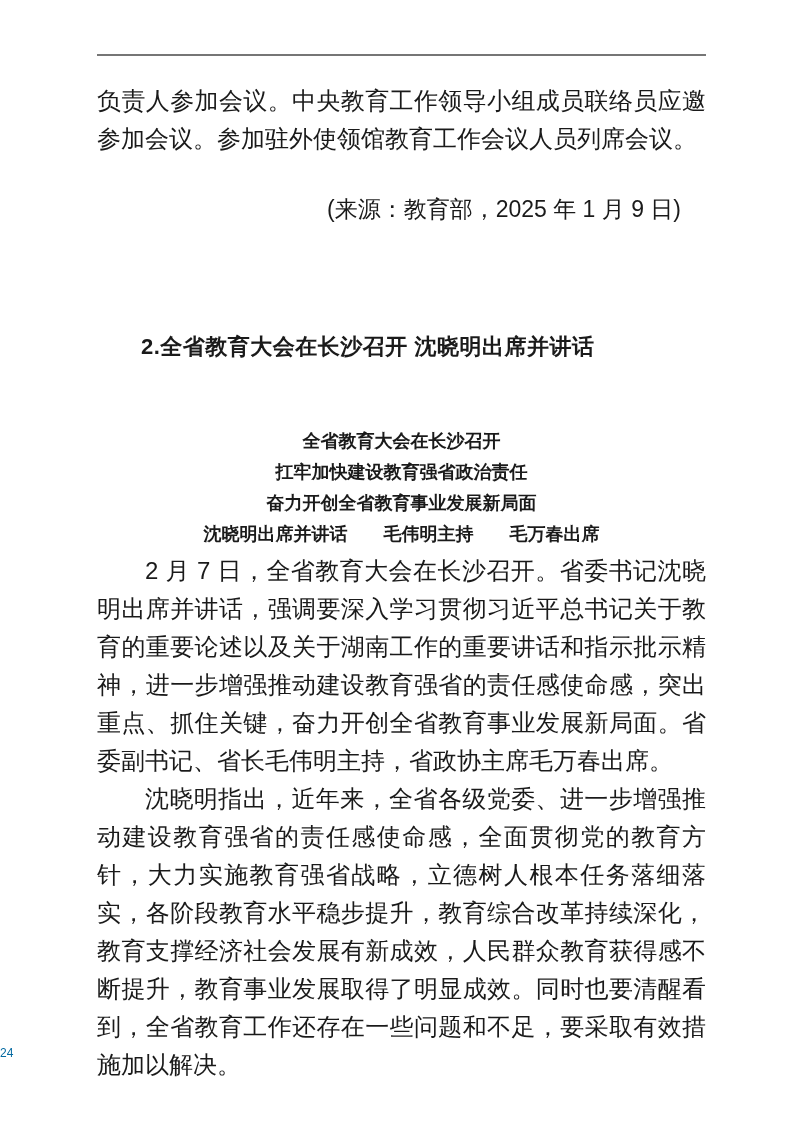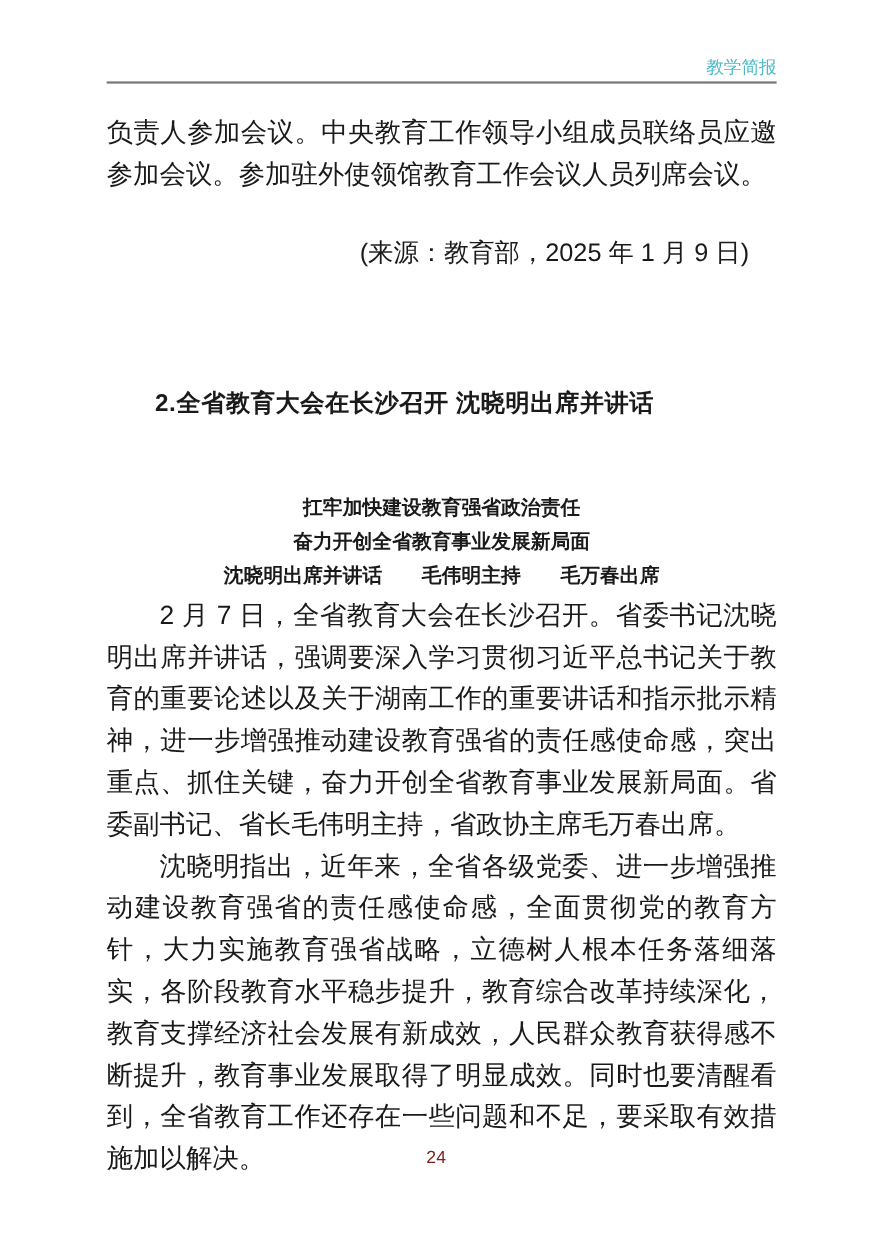--- a/index.html
+++ b/index.html
@@ -67,45 +67,44 @@
 
   .body-block { margin-top: 2px; }
 
   .body-para { text-indent: 2em; }
 
   .page-number {
     position: absolute;
     left: 0;
     right: 0;
     bottom: 62px;
-    text-align: center;
-    font-size: 16px;
+    font-size: 12px;
     line-height: 14px;
-    color: #7f1d1d;
+    color: #0369a1;
   }
 </style>
 </head>
 <body>
 
 <div class="page">
 
   <header>
-    <div class="header-title">教学简报</div>
     <div class="header-rule"></div>
   </header>
 
   <main>
 
     <p class="para continuation-para">负责人参加会议。中央教育工作领导小组成员联络员应邀参加会议。参加驻外使领馆教育工作会议人员列席会议。</p>
 
     <p class="source-line">(来源：教育部，2025 年 1 月 9 日)</p>
 
     <h2 class="section-heading">2.全省教育大会在长沙召开 沈晓明出席并讲话</h2>
 
     <div class="headline-block">
+      <div class="headline-line">全省教育大会在长沙召开</div>
       <div class="headline-line">扛牢加快建设教育强省政治责任</div>
       <div class="headline-line">奋力开创全省教育事业发展新局面</div>
       <div class="headline-line">沈晓明出席并讲话　　毛伟明主持　　毛万春出席</div>
     </div>
 
     <div class="body-block">
       <p class="para body-para">2 月 7 日，全省教育大会在长沙召开。省委书记沈晓明出席并讲话，强调要深入学习贯彻习近平总书记关于教育的重要论述以及关于湖南工作的重要讲话和指示批示精神，进一步增强推动建设教育强省的责任感使命感，突出重点、抓住关键，奋力开创全省教育事业发展新局面。省委副书记、省长毛伟明主持，省政协主席毛万春出席。</p>
       <p class="para body-para">沈晓明指出，近年来，全省各级党委、进一步增强推动建设教育强省的责任感使命感，全面贯彻党的教育方针，大力实施教育强省战略，立德树人根本任务落细落实，各阶段教育水平稳步提升，教育综合改革持续深化，教育支撑经济社会发展有新成效，人民群众教育获得感不断提升，教育事业发展取得了明显成效。同时也要清醒看到，全省教育工作还存在一些问题和不足，要采取有效措施加以解决。</p>
     </div>
 

